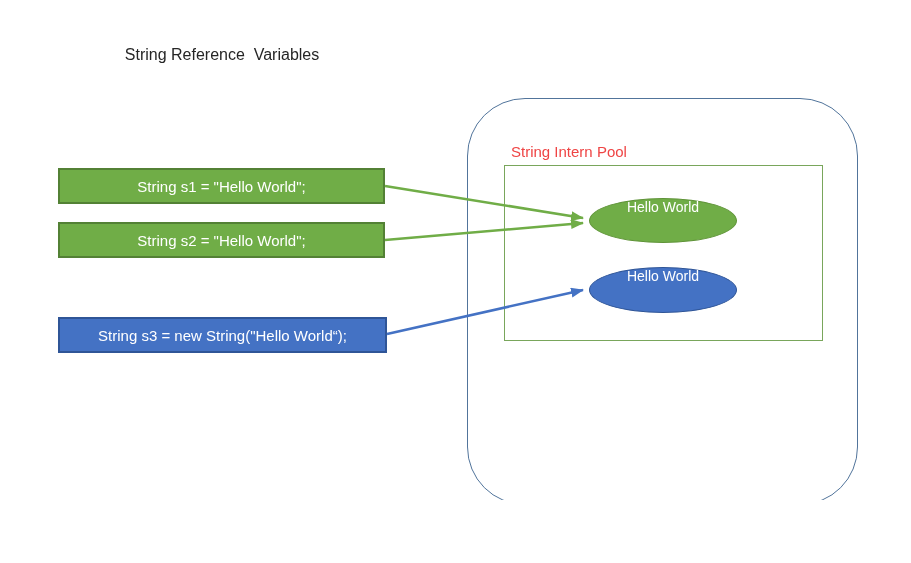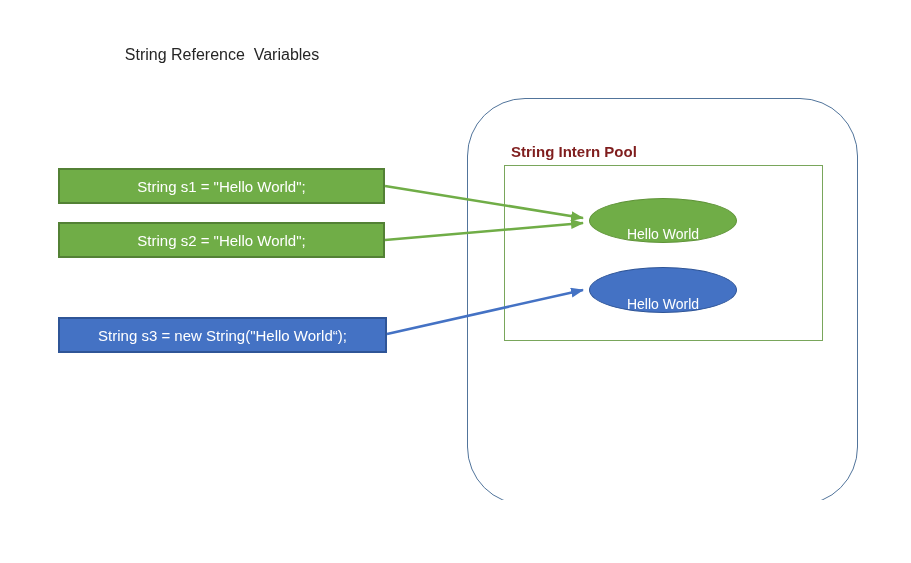--- a/index.html
+++ b/index.html
@@ -26,23 +26,22 @@
     left: 467px; top: 98px;
     width: 391px; height: 407px;
     border: 1.3px solid #51749B;
     border-radius: 58px;
     box-sizing: border-box;
   }
   .pool-label {
     position: absolute;
     left: 511px; top: 143px;
     font-size: 15px;
-    color: #7f1d1d;
+    color: #ef4444;
     white-space: pre;
-    font-weight: bold;
   }
   .pool-rect {
     position: absolute;
     left: 504px; top: 165px;
     width: 319px; height: 176px;
     border: 1px solid #79A65B;
     box-sizing: border-box;
   }
 
   .var-box {
@@ -62,21 +61,21 @@
   .box-s1 { top: 168px; }
   .box-s2 { top: 222px; }
   .box-s3 { top: 317px; width: 329px; }
 
   .obj-ellipse {
     position: absolute;
     width: 148px; height: 45px;
     border-radius: 50%;
     box-sizing: border-box;
     display: flex;
-    align-items: flex-end;
+    align-items: flex-start;
     justify-content: center;
     color: #ffffff;
     font-size: 14px;
     white-space: pre;
   }
   .obj-green { left: 589px; top: 198px; background: #70AD47; border: 1.5px solid #5F9338; }
   .obj-blue  { left: 589px; top: 267px; background: #4472C4; border: 1.5px solid #2F5597; height: 46px; }
 
   .arrow-layer {
     position: absolute;

